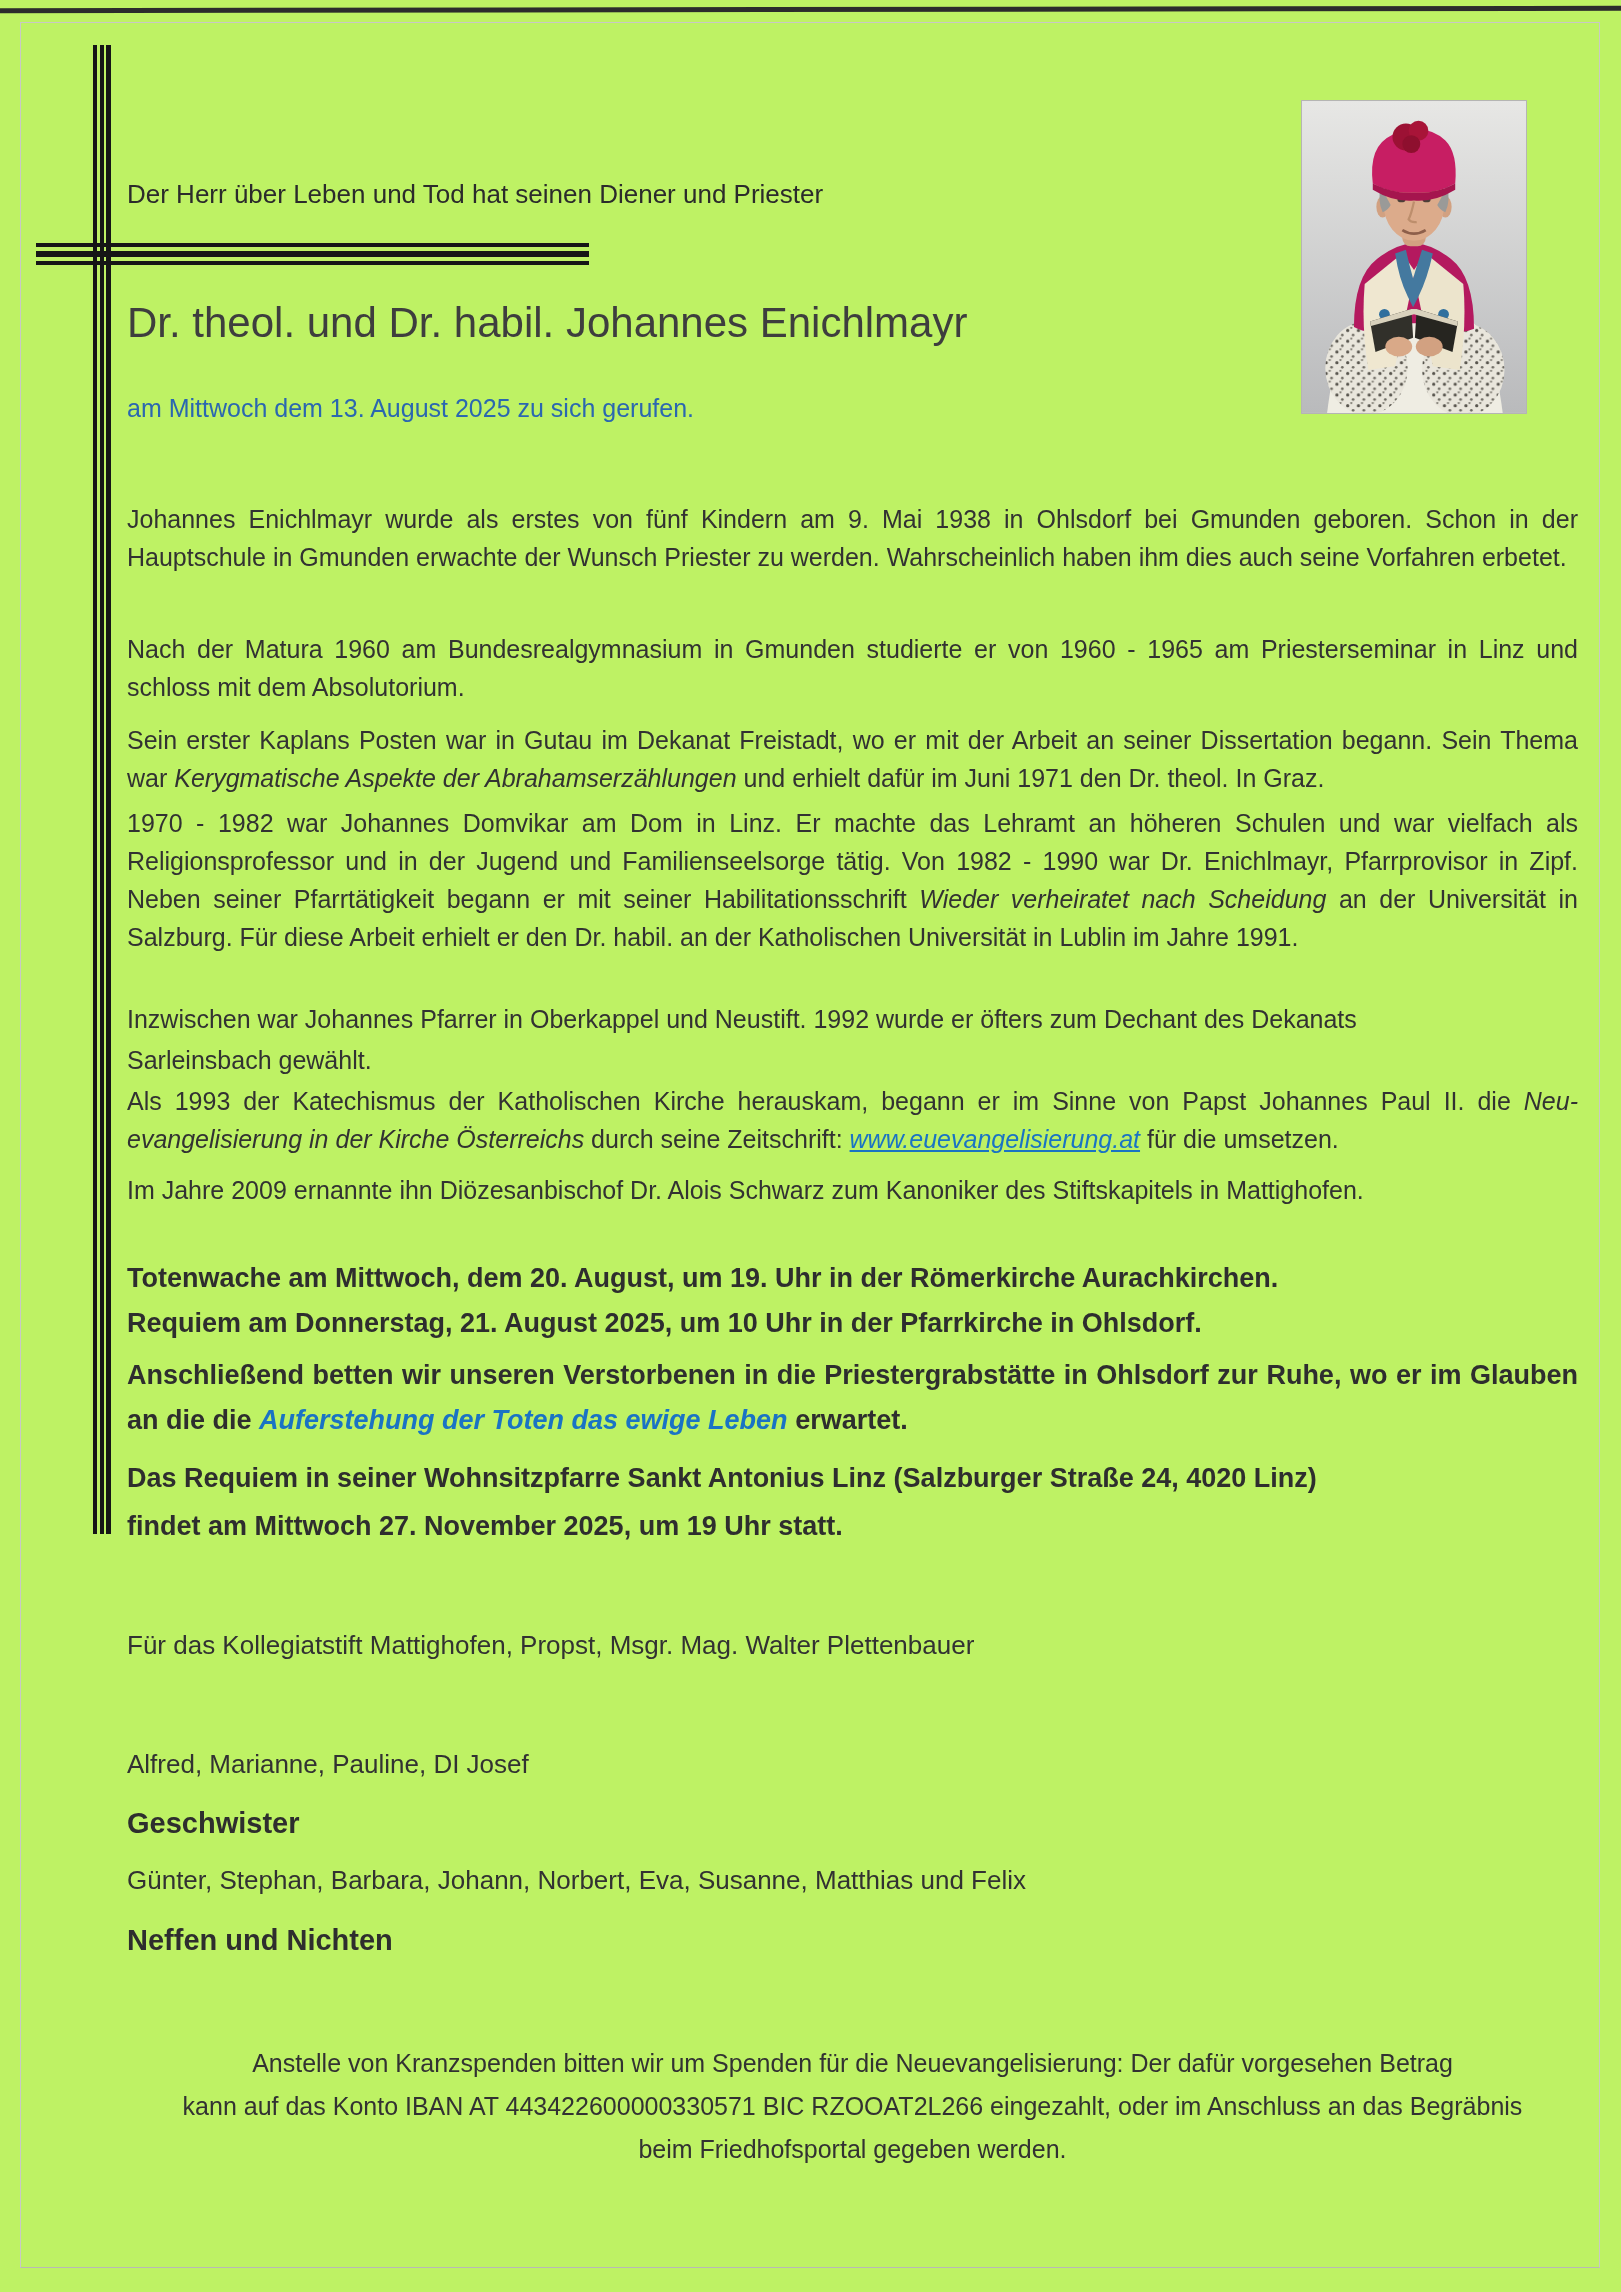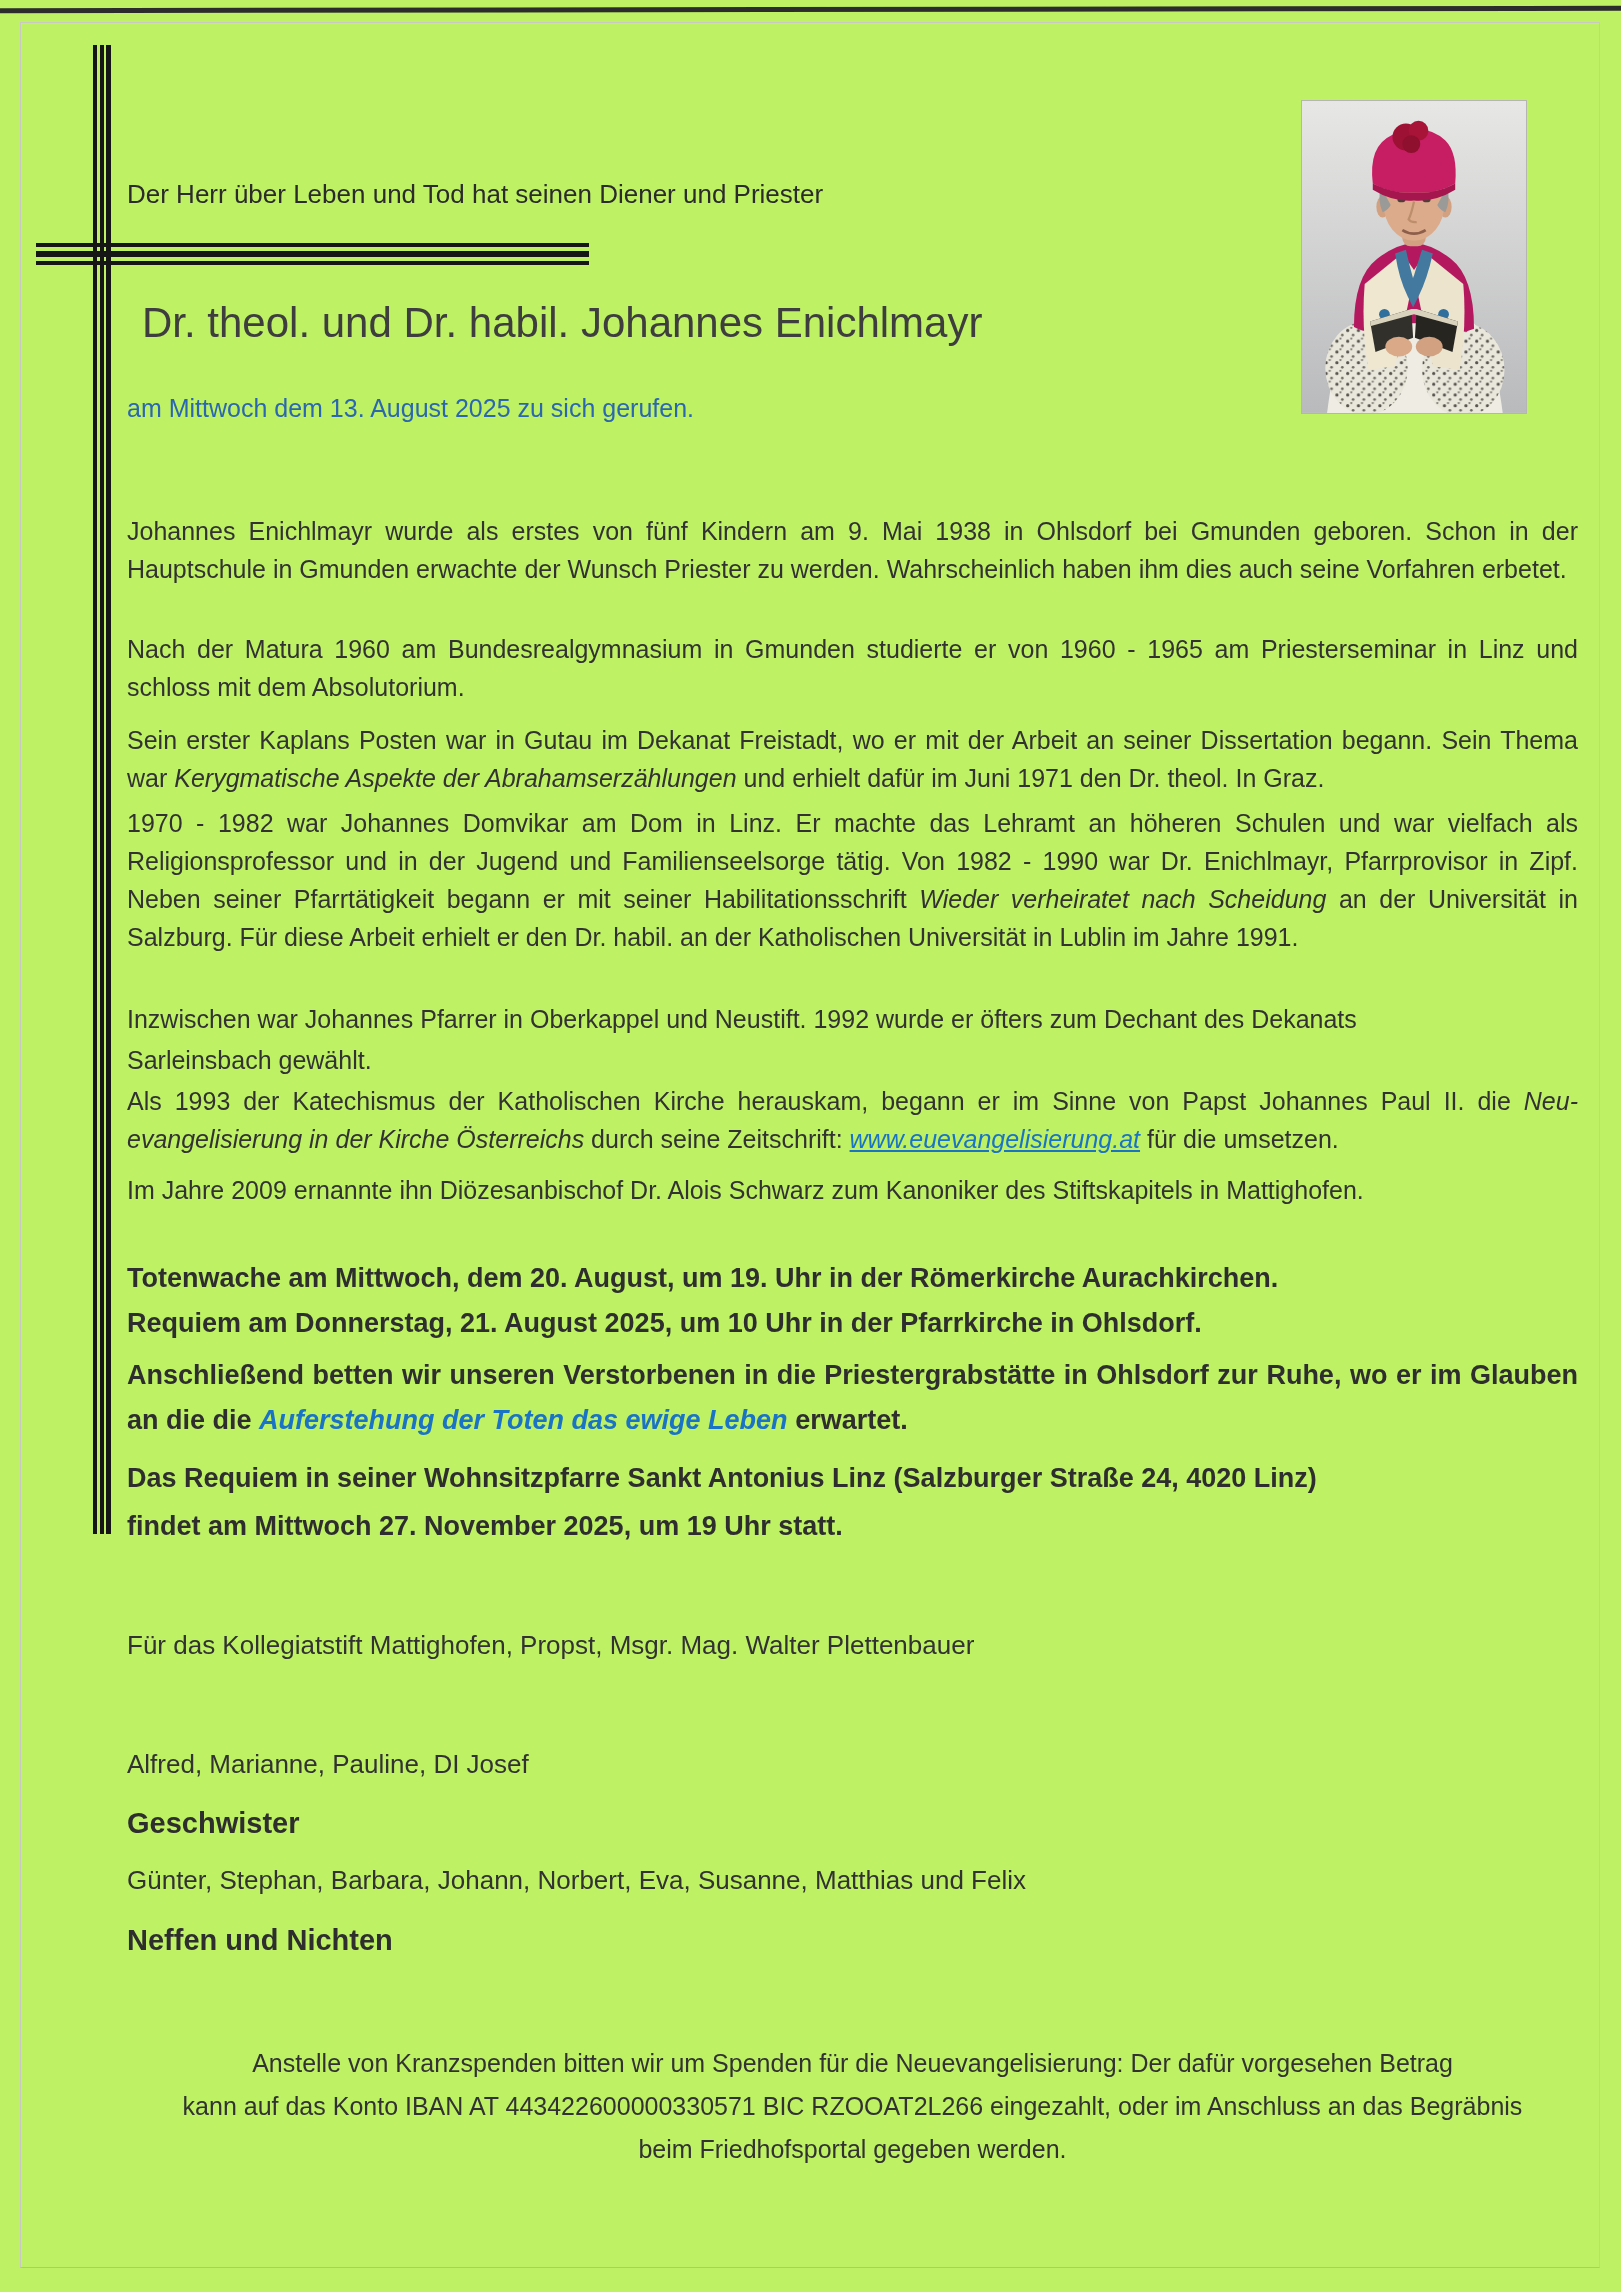--- a/index.html
+++ b/index.html
@@ -17,25 +17,25 @@
     background:linear-gradient(to right,#161616 0 4.5px,transparent 4.5px 7.2px,#161616 7.2px 10.7px,transparent 10.7px 13.4px,#161616 13.4px 18px);}
   .cross-h{position:absolute;left:36px;top:243px;width:553px;height:22.4px;
     background:linear-gradient(to bottom,#161616 0 4.5px,transparent 4.5px 8px,#161616 8px 14.3px,transparent 14.3px 18px,#161616 18px 22.4px);}
   
   .photo{position:absolute;left:1301px;top:100px;width:224px;height:312px;margin:0;
     border:1.8px solid #b5b5b3;box-sizing:content-box;background:#d9d9d8;}
   .photo svg{display:block;}
   
   .t{position:absolute;left:127px;width:1451px;margin:0;}
   .intro{top:179px;font-size:26px;color:#2b2b2b;}
-  .title{top:299px;font-size:42px;font-weight:400;color:#3e3e3e;margin-left:15px;}
+  .title{top:299px;font-size:42px;font-weight:400;color:#3e3e3e;}
   .called{top:394px;font-size:25px;color:var(--accent-blue,#2b67b0);}
   .body{font-size:25px;line-height:38px;color:#323232;}
   .just{text-align:justify;}
-  .p1{top:512px;}
+  .p1{top:500px;}
   .p2{top:630px;}
   .p3{top:721px;}
   .p4{top:804px;}
   .p5{top:999px;line-height:41px;}
   .p6{top:1082px;}
   .p7{top:1171px;}
   .it{font-style:italic;}
   .doclink{font-style:italic;color:var(--link-blue,#1a73c4);text-decoration:underline;cursor:pointer;}
   .blue-em{font-style:italic;font-weight:bold;color:var(--link-blue,#1f74cf);}
   .ann{font-size:27px;font-weight:bold;color:#2e2e2e;line-height:45px;}

